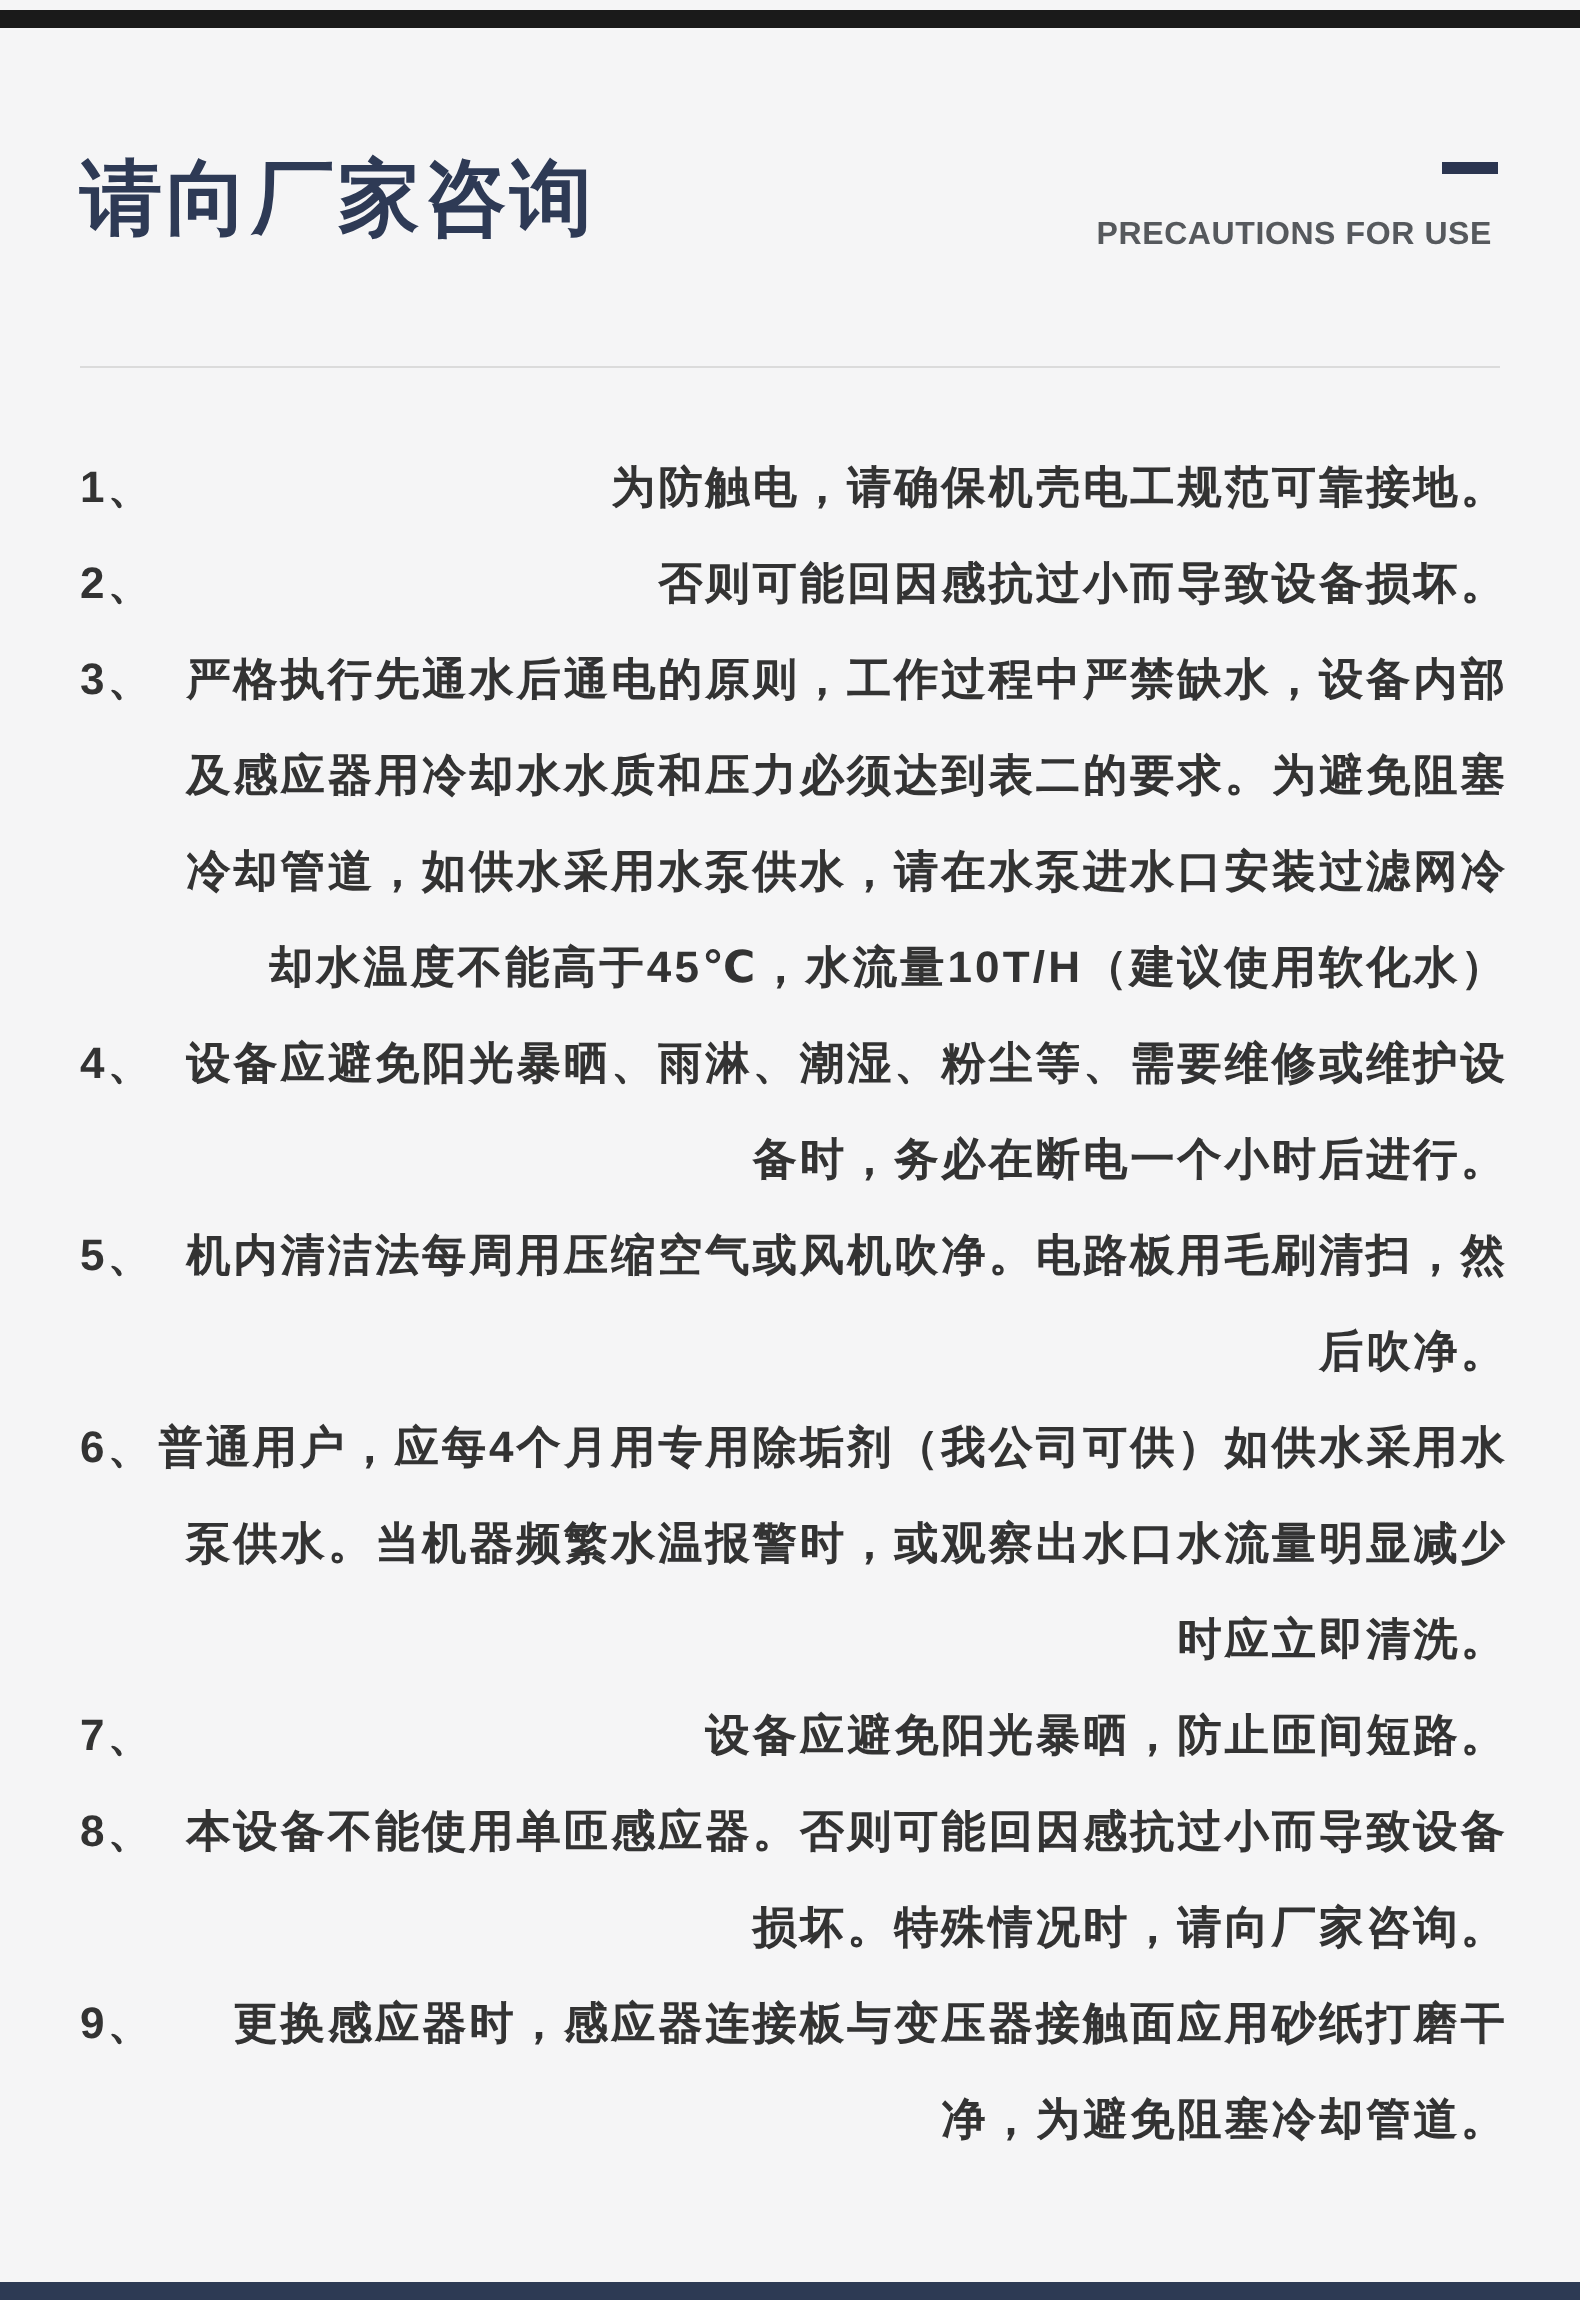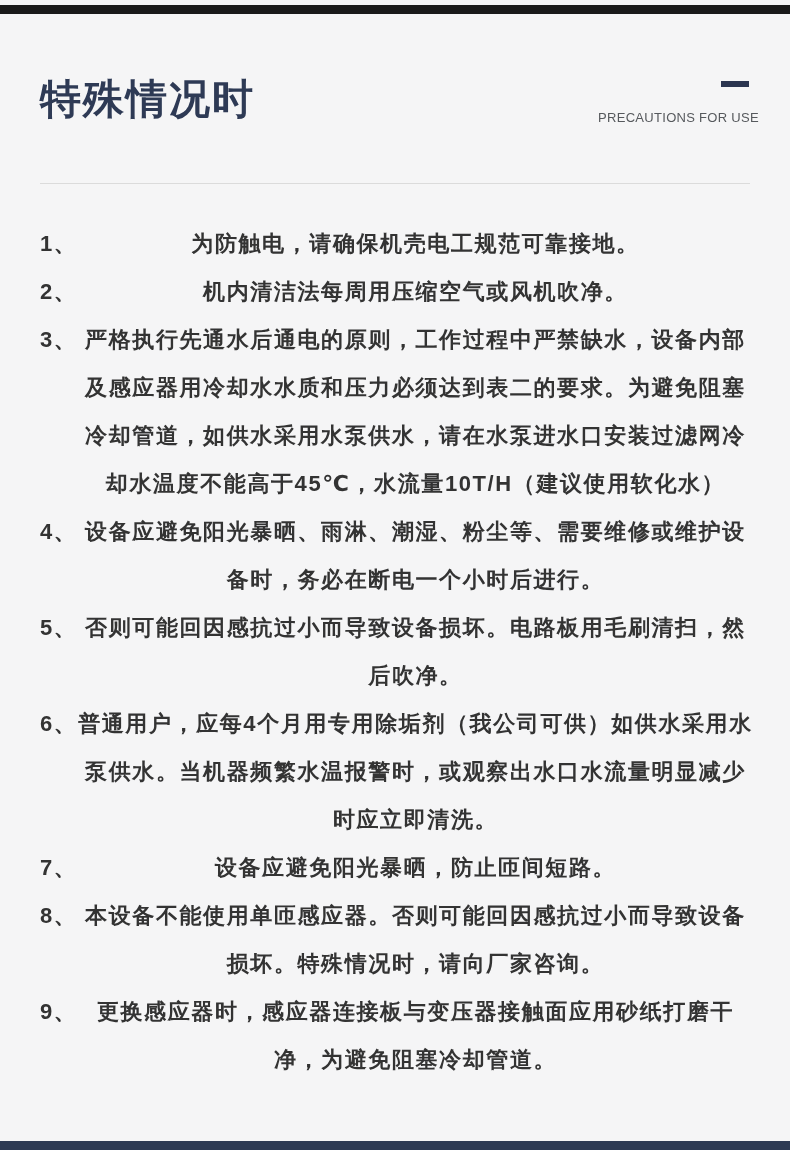--- a/index.html
+++ b/index.html
@@ -38,27 +38,28 @@
   .accent-dash {
     position: absolute;
     right: 41px;
     top: 81px;
     width: 28px;
     height: 6px;
     background: var(--accent, #2b3550);
   }
   .subtitle {
     position: absolute;
-    right: 31px;
+    right: 44px;
     top: 110px;
-    font-size: 13px;
+    font-size: 16px;
     line-height: 15px;
     letter-spacing: 0.3px;
     color: var(--subtitle_text, #56595d);
     white-space: nowrap;
+    font-weight: bold;
   }
   .divider {
     position: absolute;
     left: 40px;
     right: 40px;
     top: 183px;
     height: 1px;
     background: var(--divider, #dbdbdb);
   }
   .precaution-list {
@@ -77,56 +78,56 @@
   .precaution-list li {
     display: flex;
     align-items: flex-start;
   }
   .precaution-list .num {
     flex: none;
     width: 37px;
   }
   .precaution-list .txt {
     flex: 1;
-    text-align: center;
+    text-align: right;
   }
 </style>
 </head>
 <body>
 
 <div class="edge-bar top"></div>
 
 <header>
-  <h1 class="page-title">特殊情况时</h1>
+  <h1 class="page-title">请向厂家咨询</h1>
   <div class="accent-dash"></div>
   <div class="subtitle">PRECAUTIONS FOR USE</div>
 </header>
 
 <div class="divider"></div>
 
 <ol class="precaution-list">
   <li>
     <span class="num">1、</span>
     <span class="txt">为防触电，请确保机壳电工规范可靠接地。</span>
   </li>
   <li>
     <span class="num">2、</span>
-    <span class="txt">机内清洁法每周用压缩空气或风机吹净。</span>
+    <span class="txt">否则可能回因感抗过小而导致设备损坏。</span>
   </li>
   <li>
     <span class="num">3、</span>
     <span class="txt">严格执行先通水后通电的原则，工作过程中严禁缺水，设备内部及感应器用冷却水水质和压力必须达到表二的要求。为避免阻塞冷却管道，如供水采用水泵供水，请在水泵进水口安装过滤网冷却水温度不能高于45℃，水流量10T/H（建议使用软化水）</span>
   </li>
   <li>
     <span class="num">4、</span>
     <span class="txt">设备应避免阳光暴晒、雨淋、潮湿、粉尘等、需要维修或维护设备时，务必在断电一个小时后进行。</span>
   </li>
   <li>
     <span class="num">5、</span>
-    <span class="txt">否则可能回因感抗过小而导致设备损坏。电路板用毛刷清扫，然后吹净。</span>
+    <span class="txt">机内清洁法每周用压缩空气或风机吹净。电路板用毛刷清扫，然后吹净。</span>
   </li>
   <li>
     <span class="num">6、</span>
     <span class="txt">普通用户，应每4个月用专用除垢剂（我公司可供）如供水采用水泵供水。当机器频繁水温报警时，或观察出水口水流量明显减少时应立即清洗。</span>
   </li>
   <li>
     <span class="num">7、</span>
     <span class="txt">设备应避免阳光暴晒，防止匝间短路。</span>
   </li>
   <li>

